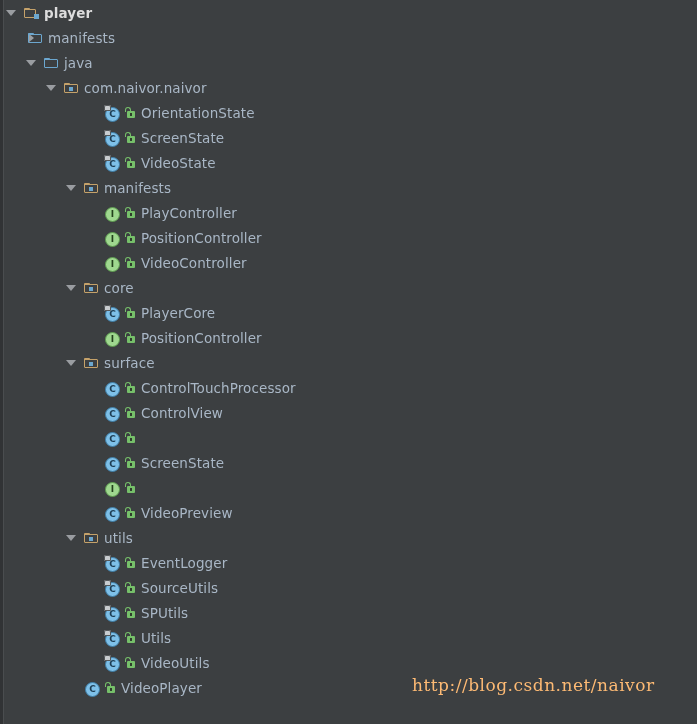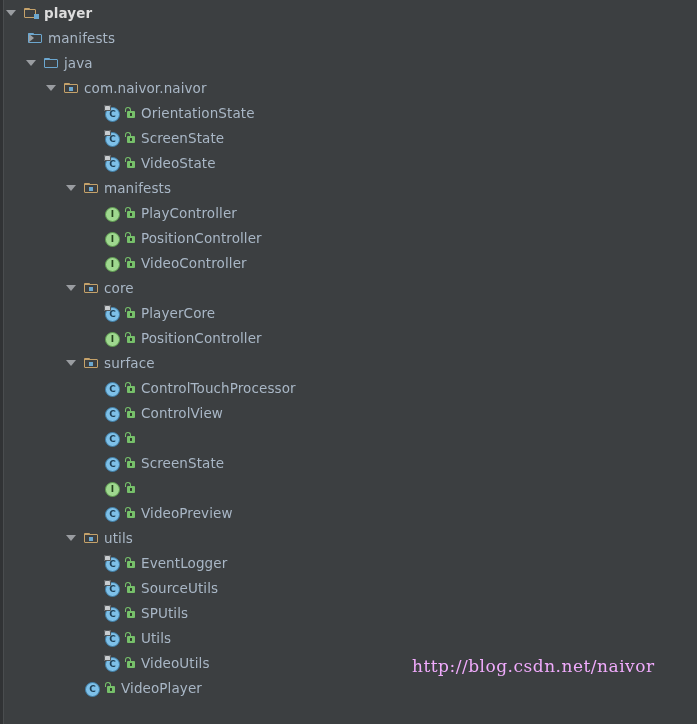--- a/index.html
+++ b/index.html
@@ -617,14 +617,14 @@
           <span class="ico-lock">
             <span class="shackle"></span>
             <span class="body"></span>
             <span class="keyhole"></span>
           </span>
           <span class="label">VideoPlayer</span>
         </div>
       </div>
     </div>
 
-  <div class="watermark" id="watermark" style="left: 412px; top: 656px; color: #f0abfc;">http://blog.csdn.net/naivor</div>
+  <div class="watermark" id="watermark" style="left: 412px; top: 675px; color: #fdba74;">http://blog.csdn.net/naivor</div>
 </div>
 
 </body></html>

